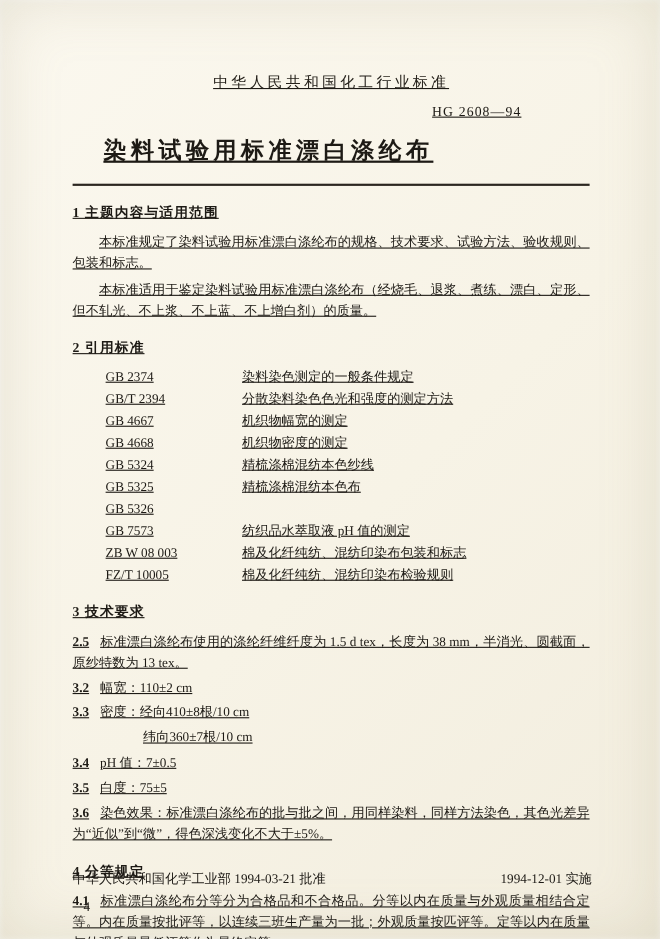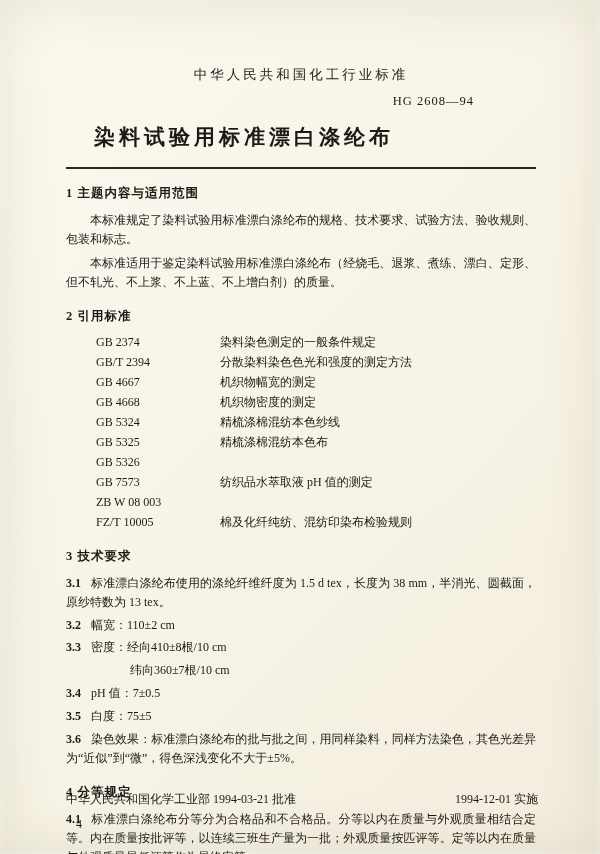--- a/index.html
+++ b/index.html
@@ -11,20 +11,21 @@
     -webkit-font-smoothing:antialiased;
   }
   .page{
     position:relative;
     width:600px;height:854px;
     box-sizing:border-box;
     padding:66px 64px 32px 66px;
     background:linear-gradient(135deg,#fbf8ef 0%,#f7f3e6 55%,#f2edde 100%);
     box-shadow:inset 0 0 55px rgba(160,148,115,0.22), inset 0 0 6px rgba(255,255,255,0.8);
     overflow:hidden;
+    text-decoration:underline;
   }
   .org-line{
     text-align:center;
     font-size:13.5px;
     letter-spacing:3px;
     color:#24201a;
   }
   .code-line{
     text-align:right;
     font-size:12.5px;
@@ -120,29 +121,30 @@
       </div>
       <div class="ref-row">
         <span class="ref-code">GB 5326</span>
       </div>
       <div class="ref-row">
         <span class="ref-code">GB 7573</span>
         <span class="ref-title">纺织品水萃取液 pH 值的测定</span>
       </div>
       <div class="ref-row">
         <span class="ref-code">ZB W 08 003</span>
+        <span class="ref-title">棉及化纤纯纺、混纺印染布包装和标志</span>
       </div>
       <div class="ref-row">
         <span class="ref-code">FZ/T 10005</span>
         <span class="ref-title">棉及化纤纯纺、混纺印染布检验规则</span>
       </div>
     </div>
 
     <div class="sec-heading">3 技术要求</div>
-    <p class="item"><span class="item-num">3.1</span><span>标准漂白涤纶布使用的涤纶纤维纤度为 1.5 d tex，长度为 38 mm，半消光、圆截面，原纱特数为 13 tex。</span></p>
+    <p class="item"><span class="item-num">2.5</span><span>标准漂白涤纶布使用的涤纶纤维纤度为 1.5 d tex，长度为 38 mm，半消光、圆截面，原纱特数为 13 tex。</span></p>
     <p class="item"><span class="item-num">3.2</span><span>幅宽：110±2 cm</span></p>
     <p class="item"><span class="item-num">3.3</span><span>密度：经向410±8根/10 cm</span></p>
     <p class="item sub-line">纬向360±7根/10 cm</p>
     <p class="item"><span class="item-num">3.4</span><span>pH 值：7±0.5</span></p>
     <p class="item"><span class="item-num">3.5</span><span>白度：75±5</span></p>
     <p class="item"><span class="item-num">3.6</span><span>染色效果：标准漂白涤纶布的批与批之间，用同样染料，同样方法染色，其色光差异为“近似”到“微”，得色深浅变化不大于±5%。</span></p>
 
     <div class="sec-heading">4 分等规定</div>
     <p class="item"><span class="item-num">4.1</span><span>标准漂白涤纶布分等分为合格品和不合格品。分等以内在质量与外观质量相结合定等。内在质量按批评等，以连续三班生产量为一批；外观质量按匹评等。定等以内在质量与外观质量最低评等作为最终定等。</span></p>
 

